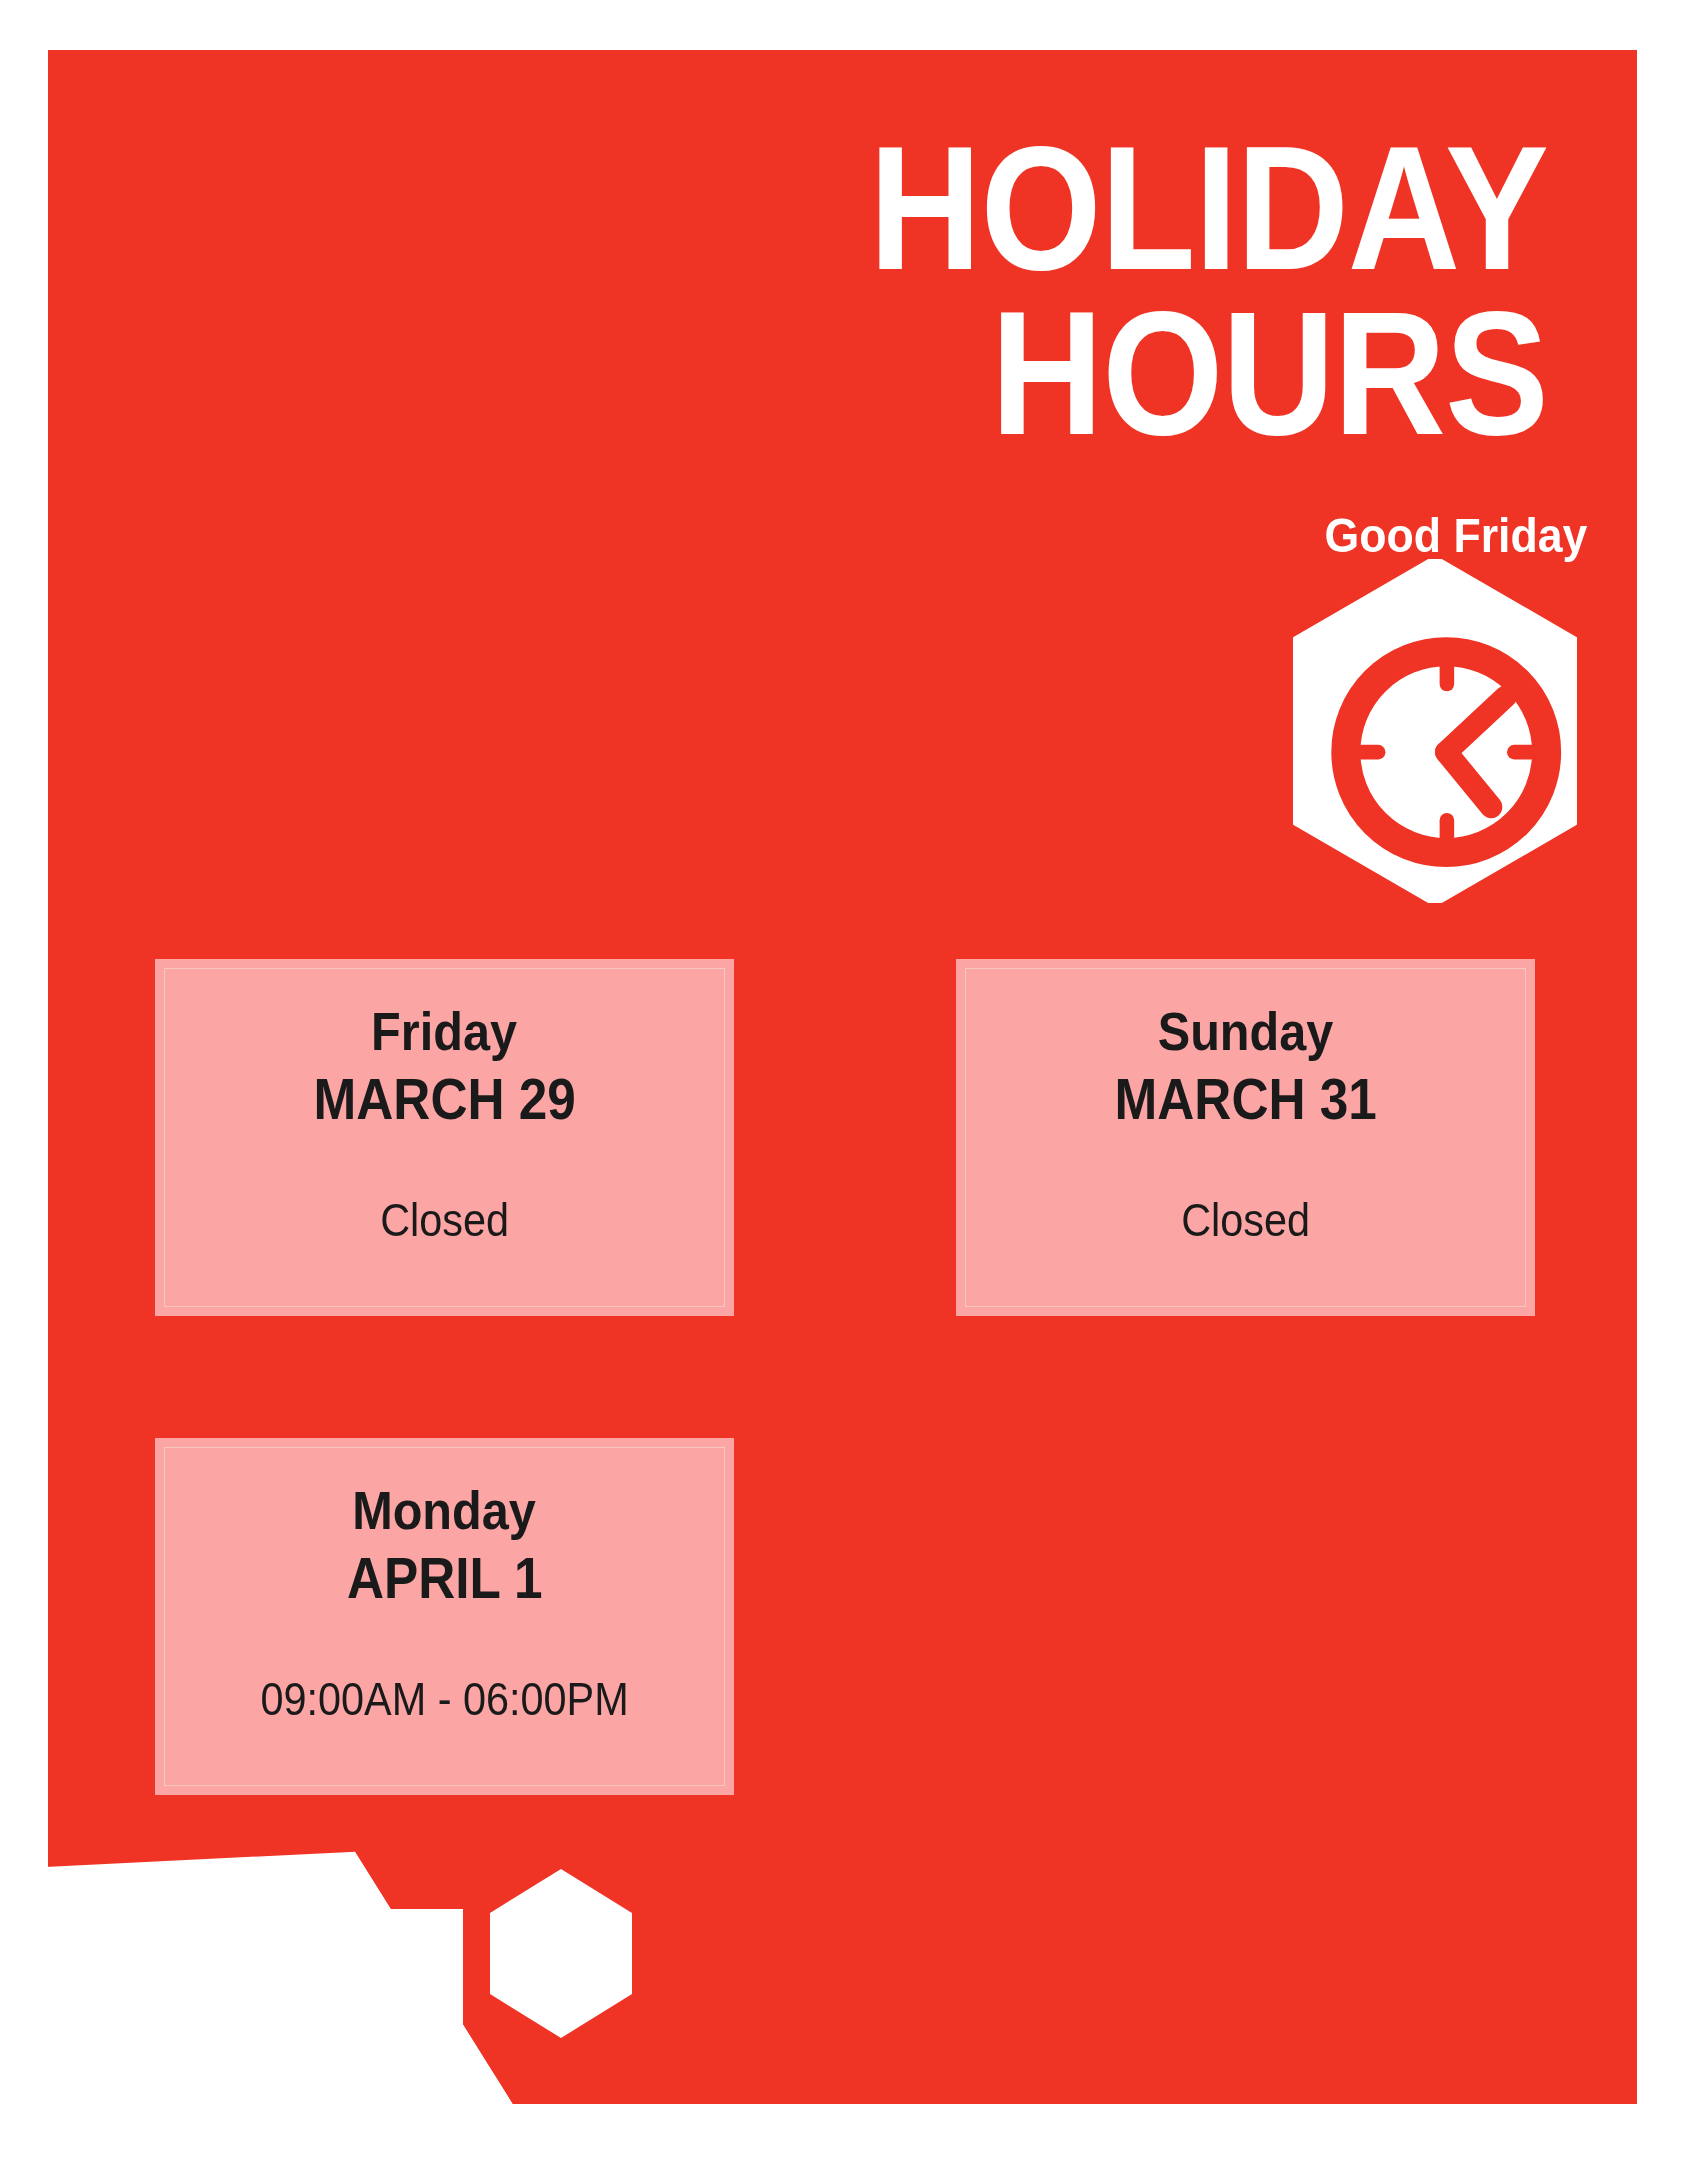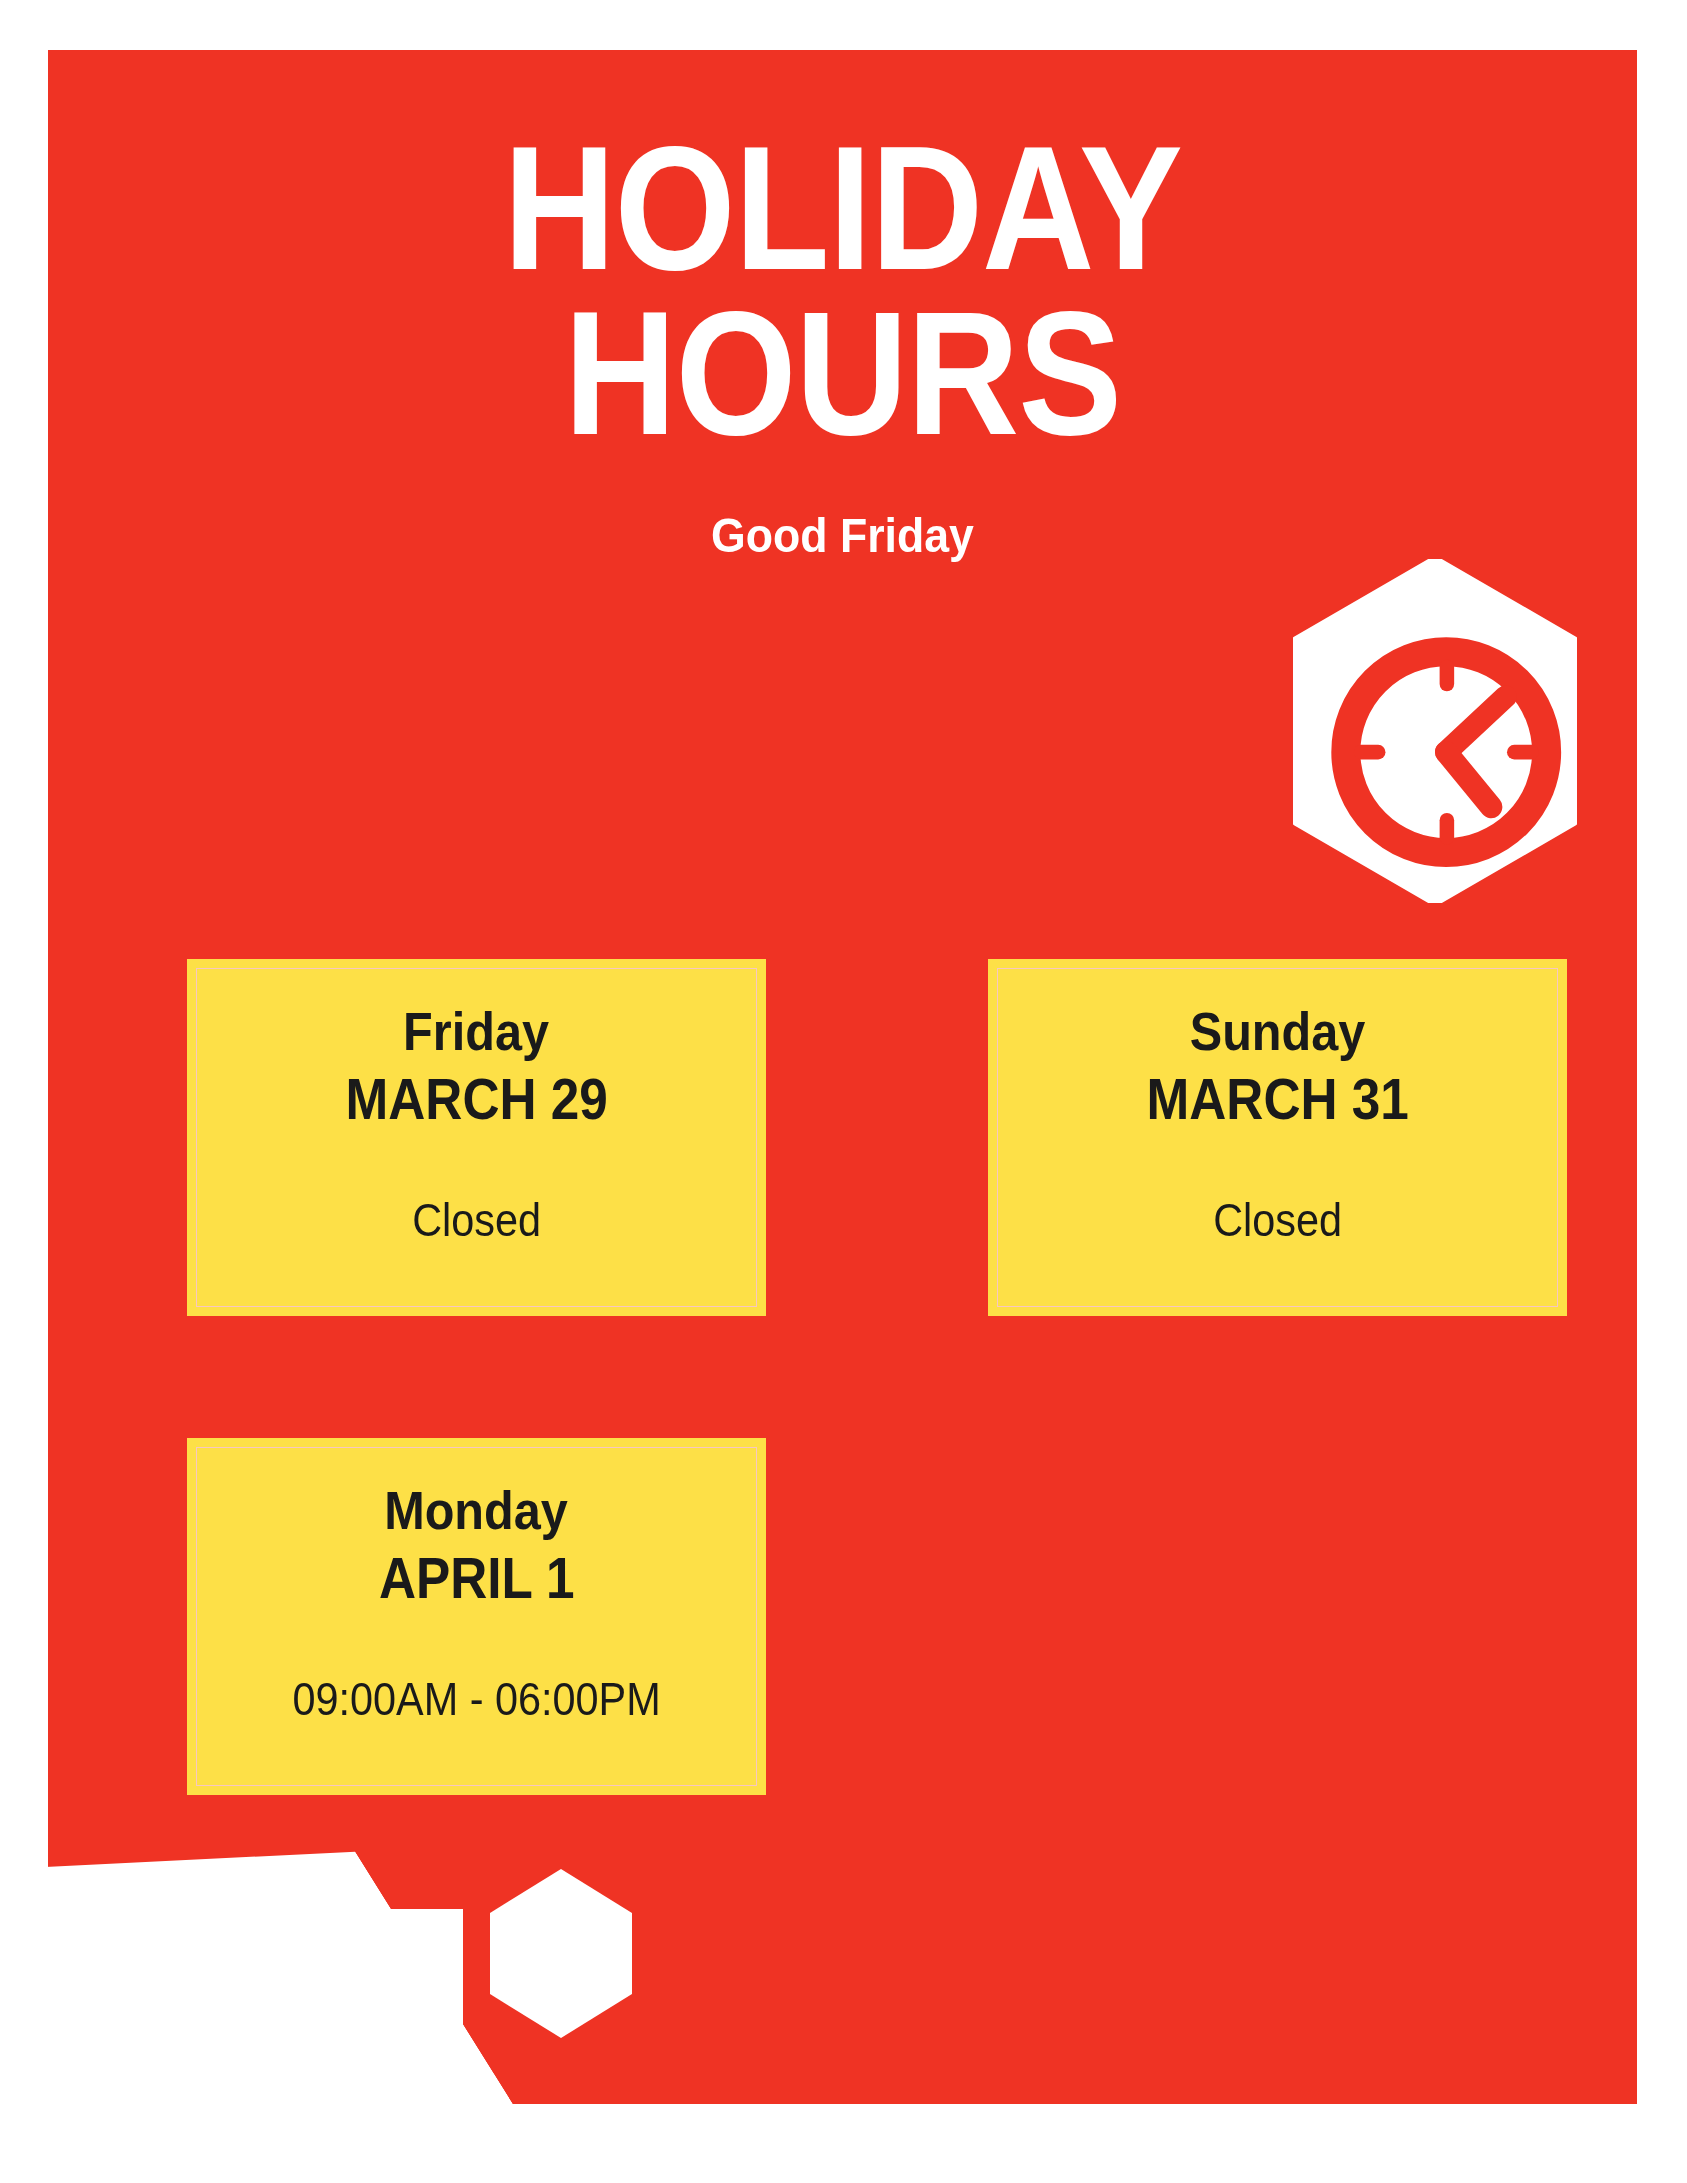--- a/index.html
+++ b/index.html
@@ -61,21 +61,22 @@
     height: 278px;
     background: #ffffff;
   }
 
   
   .title-block {
     position: absolute;
     left: 48px;
     top: 126px;
     width: 1589px;
-    text-align: center;
+    text-align: right;
+    padding-left: 6px;
   }
   .poster-title {
     color: #ffffff;
     font-family: "Liberation Sans Narrow", "Liberation Sans", sans-serif;
     font-weight: 700;
     font-size: 177px;
     line-height: 0.93;
     letter-spacing: -1.3px;
     margin: 0;
     transform: scaleX(0.88);
@@ -110,25 +111,24 @@
     top: 959px;
     width: 1379px;
     display: grid;
     grid-template-columns: 579px 579px;
     grid-column-gap: 222px;
     grid-row-gap: 122px;
   }
   .card {
     width: 579px;
     height: 357px;
-    background: #fde047;
+    background: #fca5a5;
     box-sizing: border-box;
     padding: 9.3px;
     position: relative;
-    margin-left: 32px;
   }
   .card-inner {
     width: 100%;
     height: 100%;
     border: 1.3px solid #f7c7c2;
     box-sizing: border-box;
     display: flex;
     flex-direction: column;
     align-items: center;
     padding-top: 34px;

